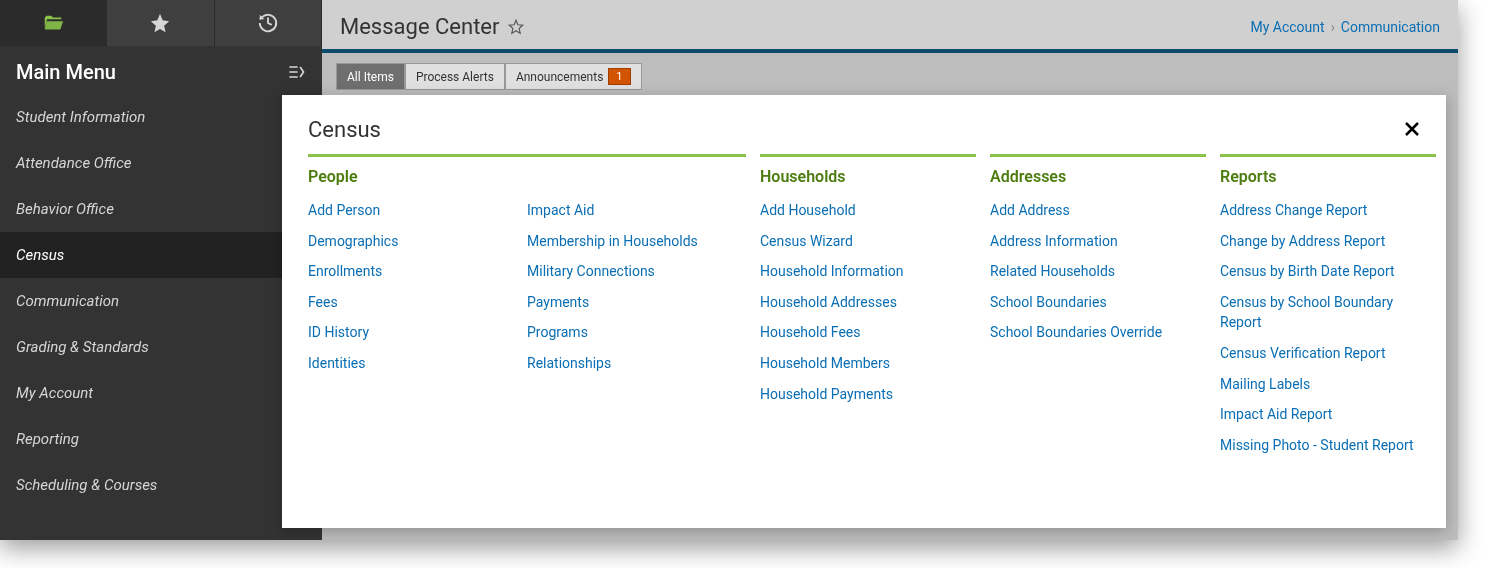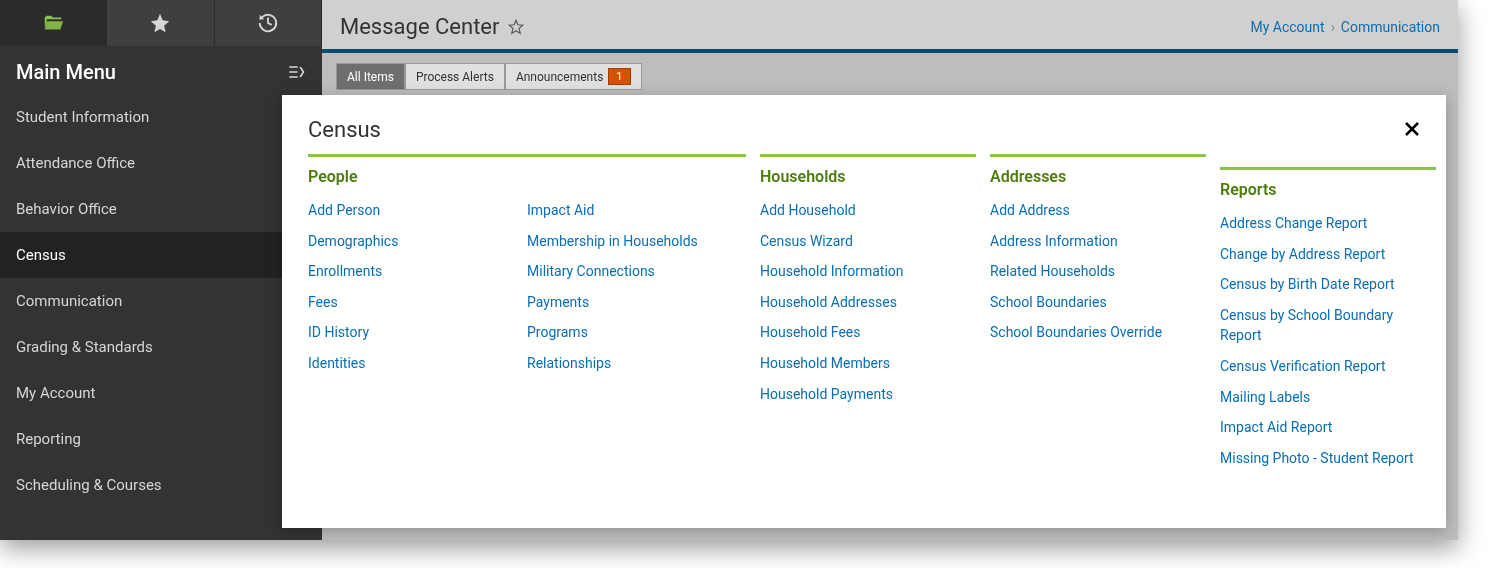--- a/index.html
+++ b/index.html
@@ -46,21 +46,21 @@
   .top-tab svg { width: 22px; height: 22px; }
   .sidebar-header {
     display: flex;
     align-items: center;
     justify-content: space-between;
     padding: 14px 16px 10px 16px;
     color: #fff;
     font-size: 20px;
     font-weight: 500;
   }
-  .menu-list { list-style: none; }
+  .menu-list { list-style: none; font-style: italic; }
   .menu-item {
     display: flex;
     align-items: center;
     justify-content: space-between;
     padding: 14px 18px 14px 16px;
     color: #d6d6d6;
     font-size: 15px;
     cursor: pointer;
   }
   .menu-item.active {
@@ -173,21 +173,21 @@
   .sections {
     display: flex;
     gap: 14px;
   }
   .section {
     flex-shrink: 0;
   }
   .section.people { width: 438px; }
   .section.households { width: 216px; }
   .section.addresses { width: 216px; }
-  .section.reports { width: 216px; margin-top: 13px; }
+  .section.reports { width: 216px; }
   .section-title {
     font-size: 16px;
     font-weight: 600;
     color: #4d7c0f;
     padding-bottom: 6px;
     border-top: 3px solid #8bc34a;
     padding-top: 10px;
     margin-bottom: 8px;
   }
   .link-cols {

